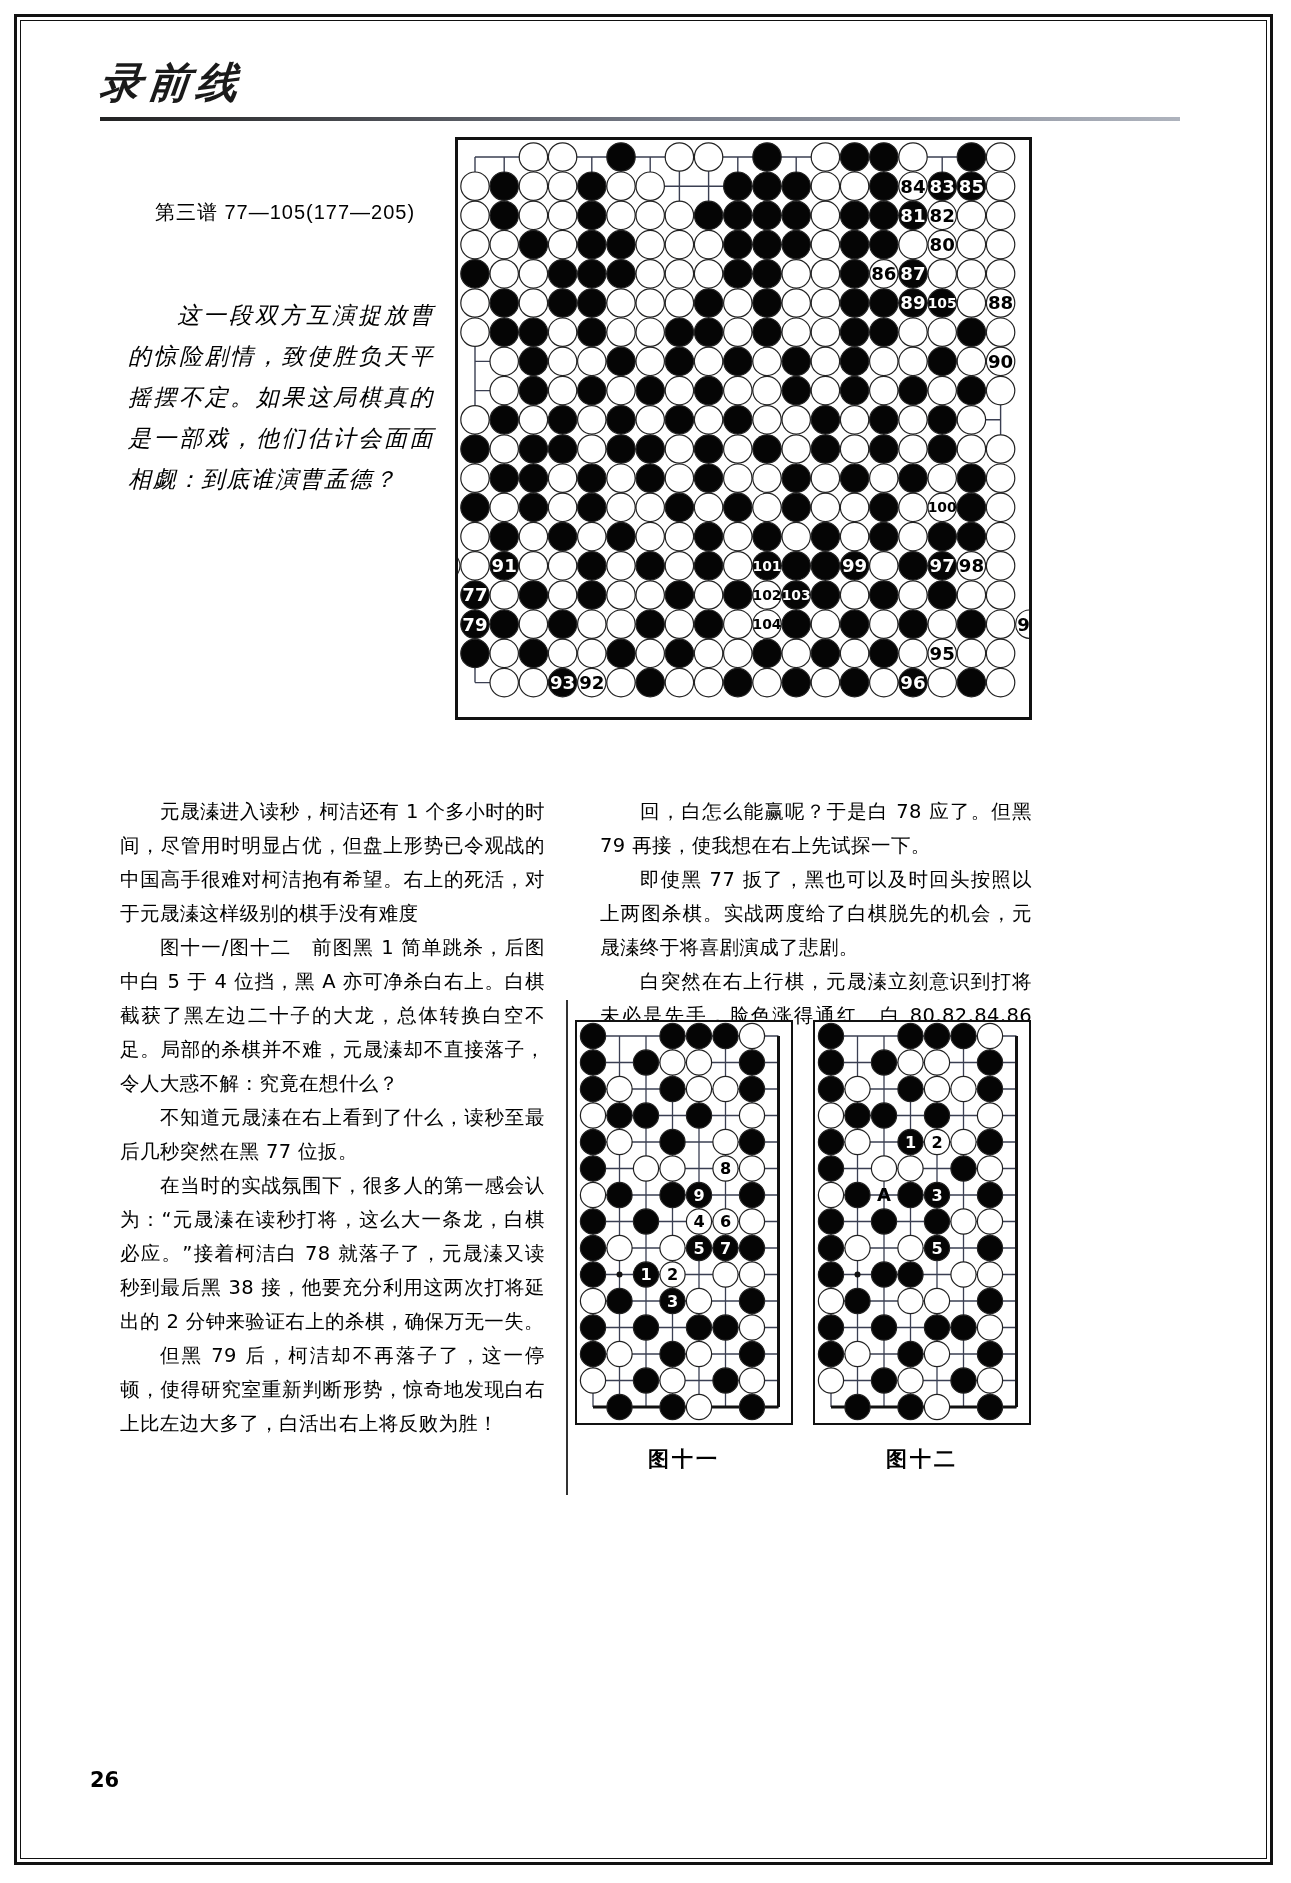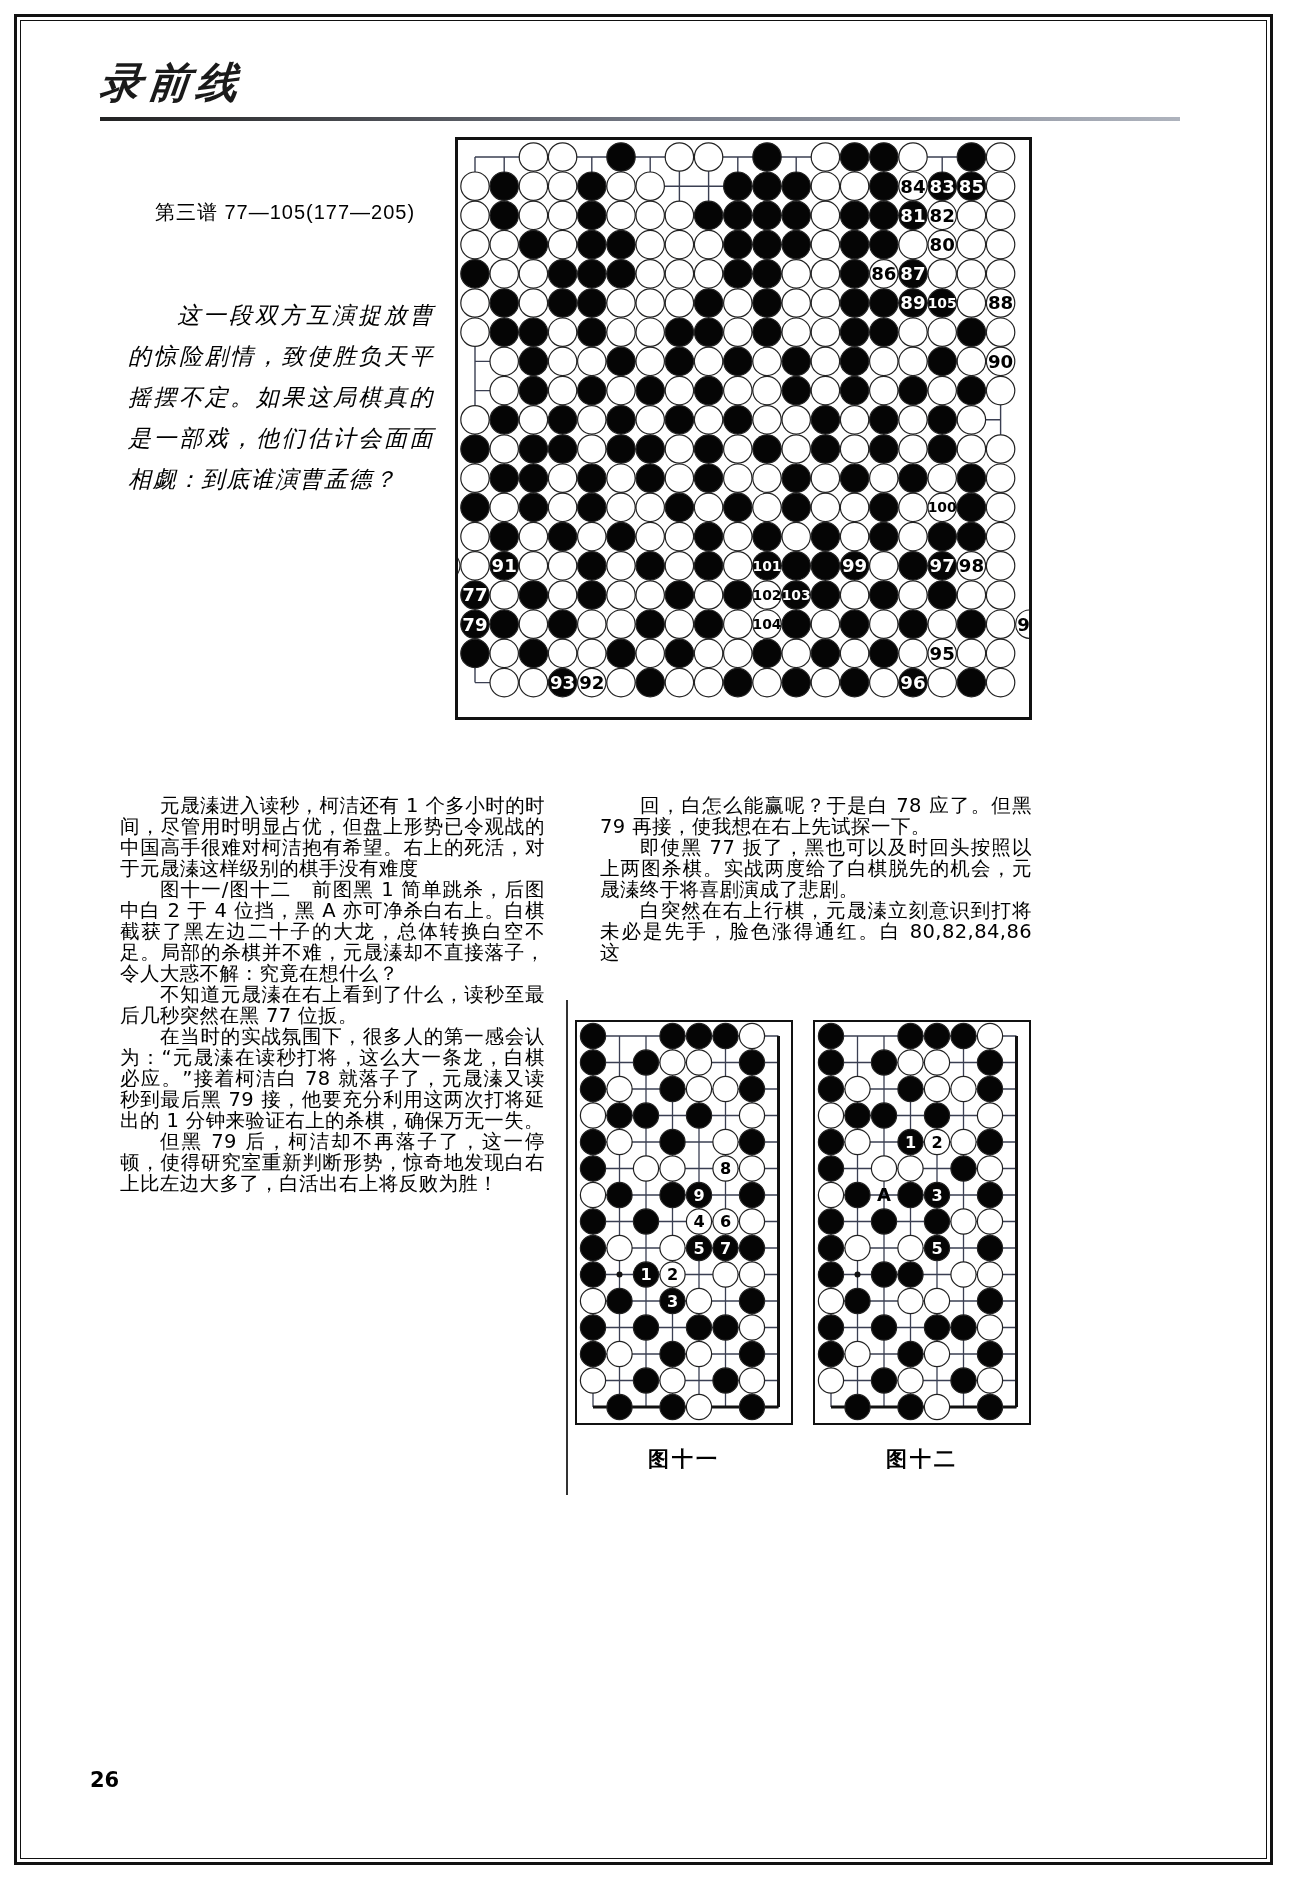--- a/index.html
+++ b/index.html
@@ -33,21 +33,21 @@
          letter-spacing:1.5px;text-align:justify;font-style:italic;font-weight:500;}
   #intro .ind{display:inline-block;width:48px;}
 
   
   #main-board{position:absolute;left:455px;top:137px;width:577px;height:583px;
               border:3px solid #111;background:#fff;box-sizing:border-box;}
   #main-grid{position:absolute;left:0;top:0;width:100%;height:100%;}
 
   
   .bodycol{position:absolute;font-family:"DejaVu Sans","Liberation Sans",sans-serif;
-           font-size:19.5px;line-height:21px;letter-spacing:0.4px;text-align:justify;}
+           font-size:19.5px;line-height:34px;letter-spacing:0.4px;text-align:justify;}
   #col-left{left:120px;top:795px;width:425px;}
   #col-right{left:600px;top:795px;width:432px;}
   .bodycol p{margin:0;text-indent:40px;}
   .col-rule{position:absolute;left:566px;top:1000px;width:2px;height:495px;background:#333;}
 
   
   #fig-wrap{position:absolute;left:575px;top:1020px;width:460px;height:470px;}
   .minifig{position:absolute;top:0;width:218px;height:405px;border:2px solid #111;
            box-sizing:border-box;background:#fff;}
   #fig11{left:0;}
@@ -508,23 +508,23 @@
       <text x="338.2" y="459.94018" text-anchor="middle" font-size="13.915999999999999" font-weight="bold" fill="#fff" font-family="&quot;DejaVu Sans&quot;,&quot;Liberation Sans&quot;,sans-serif">103</text>
       <circle cx="309" cy="484.2" r="14.2" fill="#ffffff" stroke="#222" stroke-width="1.2"></circle>
       <text x="309" y="489.14018" text-anchor="middle" font-size="13.915999999999999" font-weight="bold" fill="#000" font-family="&quot;DejaVu Sans&quot;,&quot;Liberation Sans&quot;,sans-serif">104</text>
       <circle cx="484.2" cy="163" r="14.2" fill="#050505" stroke="#222" stroke-width="1.2"></circle>
       <text x="484.2" y="167.94018" text-anchor="middle" font-size="13.915999999999999" font-weight="bold" fill="#fff" font-family="&quot;DejaVu Sans&quot;,&quot;Liberation Sans&quot;,sans-serif">105</text>
     </svg>
 </div>
 
 <div id="col-left" class="bodycol">
     <p>元晟溱进入读秒，柯洁还有 1 个多小时的时间，尽管用时明显占优，但盘上形势已令观战的中国高手很难对柯洁抱有希望。右上的死活，对于元晟溱这样级别的棋手没有难度</p>
-    <p>图十一/图十二　前图黑 1 简单跳杀，后图中白 2 于 4 位挡，黑 A 亦可净杀白右上。白棋截获了黑左边二十子的大龙，总体转换白空不足。局部的杀棋并不难，元晟溱却不直接落子，令人大惑不解：究竟在想什么？</p>
+    <p>图十一/图十二　前图黑 1 简单跳杀，后图中白 5 于 4 位挡，黑 A 亦可净杀白右上。白棋截获了黑左边二十子的大龙，总体转换白空不足。局部的杀棋并不难，元晟溱却不直接落子，令人大惑不解：究竟在想什么？</p>
     <p>不知道元晟溱在右上看到了什么，读秒至最后几秒突然在黑 77 位扳。</p>
-    <p>在当时的实战氛围下，很多人的第一感会认为：“元晟溱在读秒打将，这么大一条龙，白棋必应。”接着柯洁白 78 就落子了，元晟溱又读秒到最后黑 79 接，他要充分利用这两次打将延出的 1 分钟来验证右上的杀棋，确保万无一失。</p>
+    <p>在当时的实战氛围下，很多人的第一感会认为：“元晟溱在读秒打将，这么大一条龙，白棋必应。”接着柯洁白 78 就落子了，元晟溱又读秒到最后黑 38 接，他要充分利用这两次打将延出的 2 分钟来验证右上的杀棋，确保万无一失。</p>
     <p>但黑 79 后，柯洁却不再落子了，这一停顿，使得研究室重新判断形势，惊奇地发现白右上比左边大多了，白活出右上将反败为胜！</p>
   </div>
 <div id="col-right" class="bodycol">
     <p>回，白怎么能赢呢？于是白 78 应了。但黑 79 再接，使我想在右上先试探一下。</p>
     <p>即使黑 77 扳了，黑也可以及时回头按照以上两图杀棋。实战两度给了白棋脱先的机会，元晟溱终于将喜剧演成了悲剧。</p>
     <p>白突然在右上行棋，元晟溱立刻意识到打将未必是先手，脸色涨得通红。白 80,82,84,86 这</p>
   </div>
 <div class="col-rule"></div>
 
 <div id="fig-wrap">

